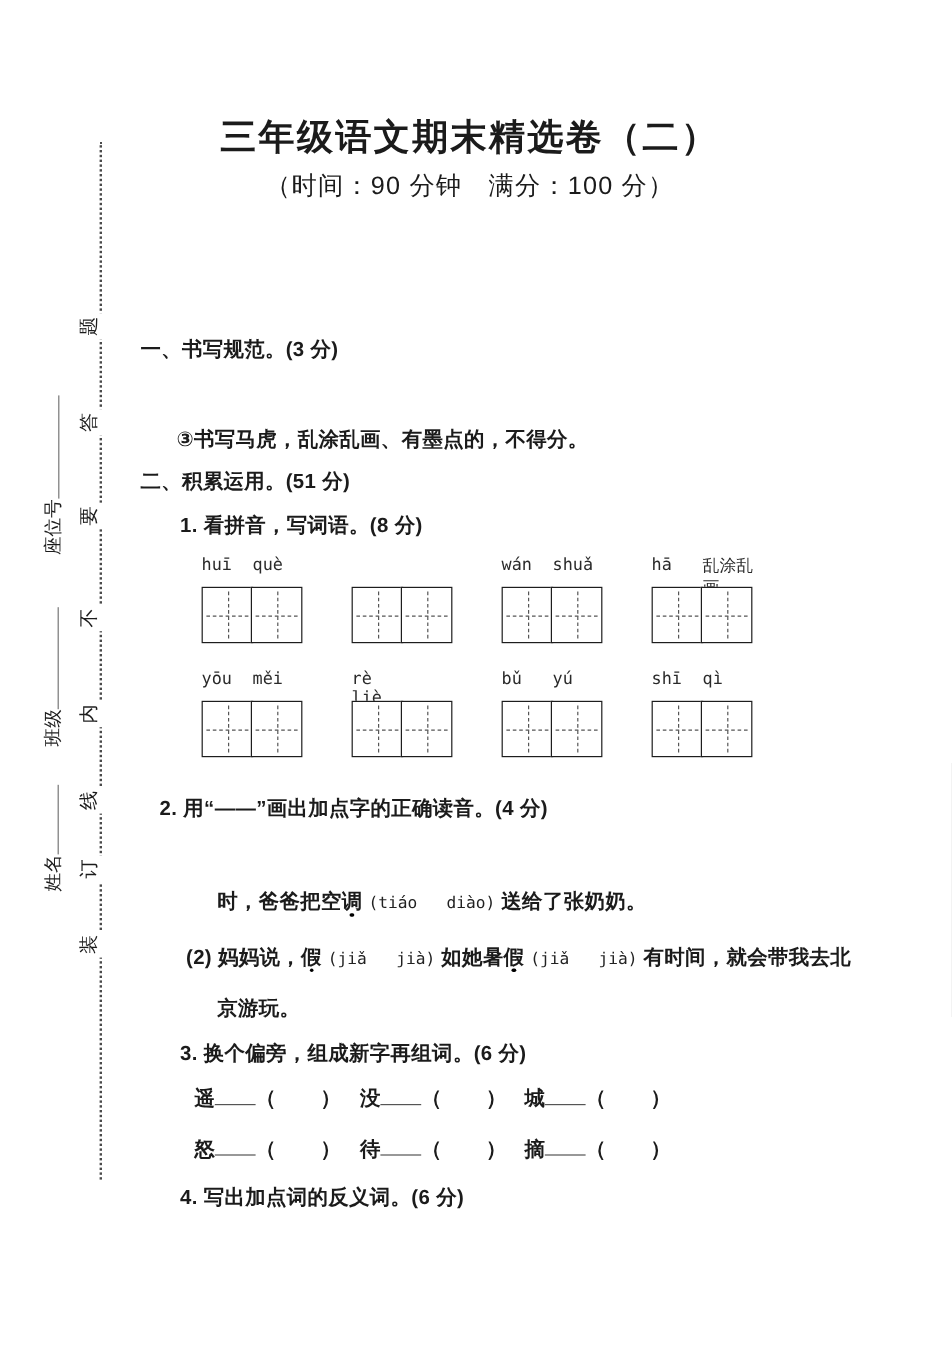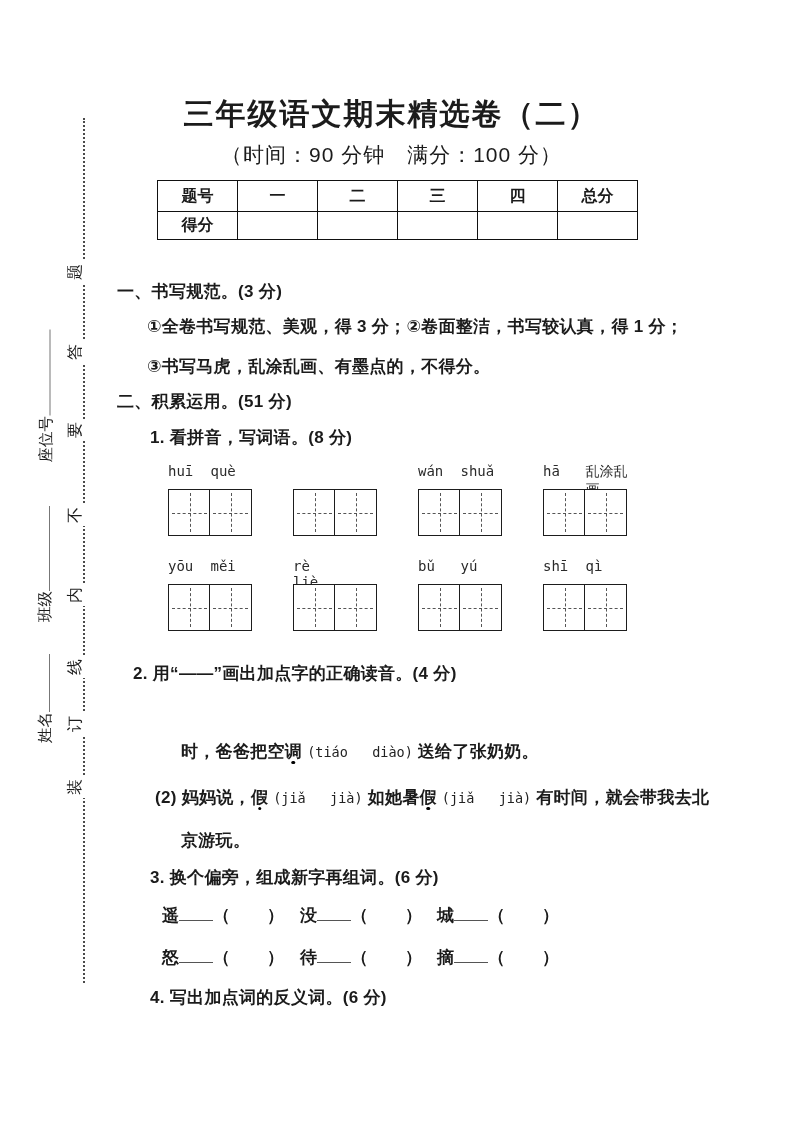--- a/index.html
+++ b/index.html
@@ -81,43 +81,22 @@
   <div class="label-rot" style="left:-15px; top:552px; width:120px;">
     <span>班级</span><span class="wblank" style="width:85px;"></span>
   </div>
   <div class="label-rot" style="left:-5px; top:683px; width:100px;">
     <span>姓名</span><span class="wblank" style="width:58px;"></span>
   </div>
 
   <div class="title">三年级语文期末精选卷（二）</div>
   <div class="subtitle">（时间：90 分钟　满分：100 分）</div>
 
-  <table class="score">
-    <tbody>
-        <tr class="hdr">
-      <td>题号</td>
-      <td>一</td>
-      <td>二</td>
-      <td>三</td>
-      <td>四</td>
-      <td>总分</td>
-    </tr>
-    <tr class="scr">
-      <td>得分</td>
-      <td></td>
-      <td></td>
-      <td></td>
-      <td></td>
-      <td></td>
-    </tr>
-  </tbody>
-    </table>
 
   <div class="t" style="left:117px; top:280px;">一、书写规范。(3 分)</div>
-  <div class="t" style="left:147px; top:315px;">①全卷书写规范、美观，得 3 分；②卷面整洁，书写较认真，得 1 分；</div>
   <div class="t" style="left:147px; top:355px;">③书写马虎，乱涂乱画、有墨点的，不得分。</div>
 
   <div class="t" style="left:117px; top:390px;">二、积累运用。(51 分)</div>
   <div class="t" style="left:150px; top:426px;">1. 看拼音，写词语。(8 分)</div>
 
   <div class="pyrow" style="left:168px; top:463px;">
     <span>huī</span>
       <span>què</span>
   </div>
   <div class="pyrow" style="left:293px; top:463px;margin-top:36px;">

